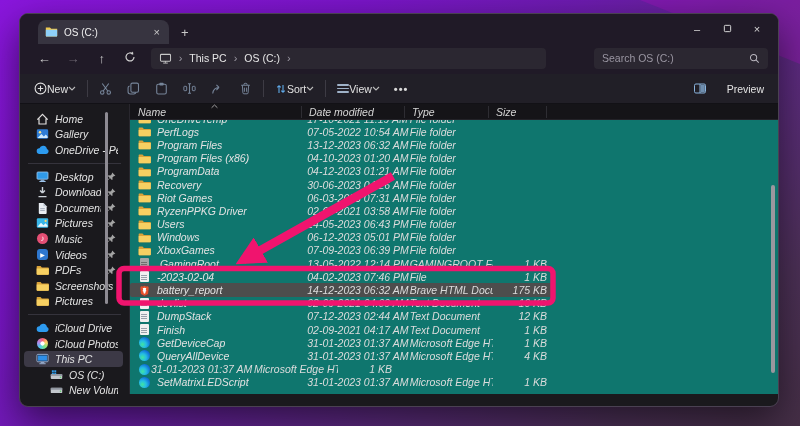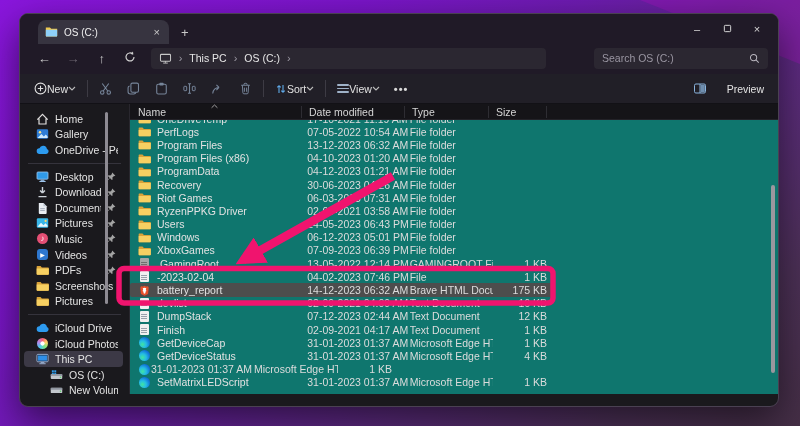--- a/index.html
+++ b/index.html
@@ -52,21 +52,21 @@
   .sort-ico svg{width:12px;height:12px;color:#5fa9e8;display:block;}
   .view-ico{display:flex;flex-direction:column;gap:2px;width:12px;}
   .view-ico i{display:block;height:1.6px;background:#9fb2c8;border-radius:1px;}
   .chev svg{width:8px;height:5px;color:#b9b9b9;display:block;}
   .more-dots{letter-spacing:1px;color:#d9d9d9;font-weight:bold;font-size:11px;margin-left:14px;}
   .preview-group{margin-left:auto;display:flex;align-items:flex-start;gap:20px;}
   .preview-group svg{width:14px;height:11px;color:#8ab4dd;}
   .plus-ico svg{width:13px;height:13px;color:#dedede;display:block;}
 
   
-  .content{display:flex;height:290px;position:relative;}
+  .content{display:flex;height:290px;position:relative;font-style:italic;}
   .sidebar{width:109px;flex:none;position:relative;padding-top:7px;box-sizing:border-box;overflow:hidden;}
   .side-item{display:flex;align-items:center;height:15.6px;padding:0 5px 0 12px;gap:6px;
     font-size:10.5px;color:#e3e3e3;margin:0 6px 0 4px;border-radius:4px;}
   .side-item.indent{padding-left:26px;}
   .side-item.selected{background:#3c3946;}
   .side-item .icon{flex:none;width:13px;height:13px;display:flex;align-items:center;justify-content:center;}
   .side-item .icon svg{width:13px;height:12px;display:block;}
   .side-label{flex:1;white-space:nowrap;overflow:hidden;}
   .side-item .pin{width:9px;height:9px;flex:none;margin-right:2px;}
   .side-item .pin svg{width:9px;height:9px;display:block;}
@@ -681,21 +681,21 @@
               </span>
               <span class="col-name">GetDeviceCap</span>
               <span class="col-date">31-01-2023 01:37 AM</span>
               <span class="col-type">Microsoft Edge HTM...</span>
               <span class="col-size">1 KB</span>
             </div>
             <div class="file-row">
               <span class="icon">
                 <span class="edge-ball"></span>
               </span>
-              <span class="col-name">GetDeviceStatus</span>
+              <span class="col-name">QueryAllDevice</span>
               <span class="col-date">31-01-2023 01:37 AM</span>
               <span class="col-type">Microsoft Edge HTM...</span>
               <span class="col-size">4 KB</span>
             </div>
             <div class="file-row">
               <span class="icon">
                 <span class="edge-ball"></span>
               </span>
               <span class="col-date">31-01-2023 01:37 AM</span>
               <span class="col-type">Microsoft Edge HTM...</span>

